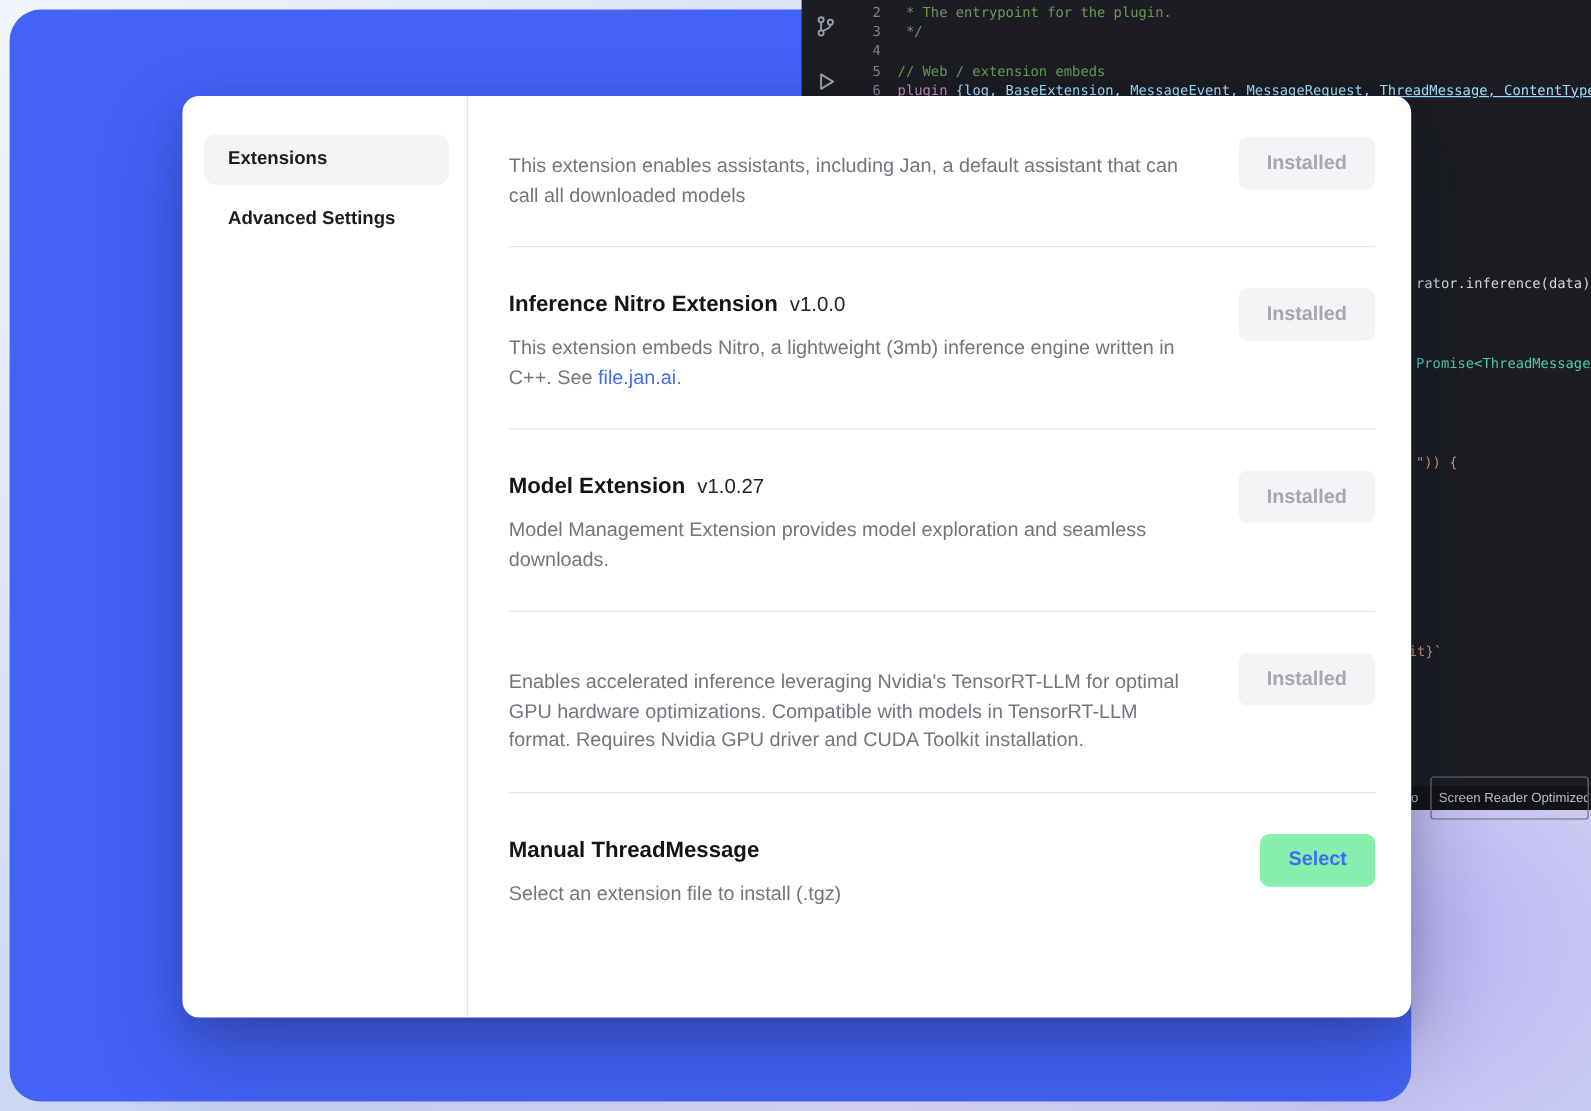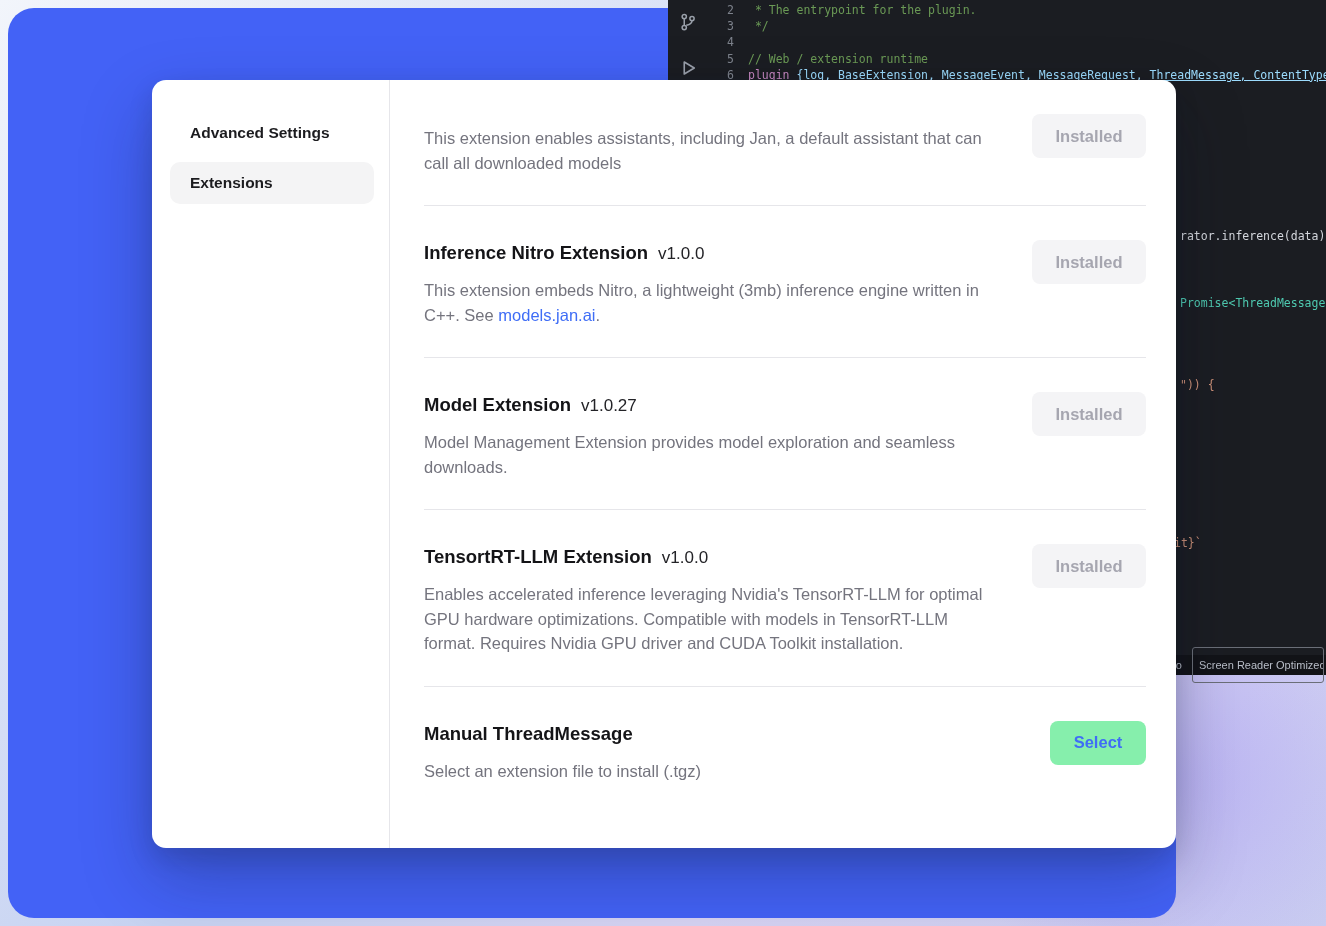--- a/index.html
+++ b/index.html
@@ -112,21 +112,21 @@
       <div class="cline">
         <span class="ln">3</span>
         <span class="tok-comment"> */</span>
       </div>
       <div class="cline">
         <span class="ln">4</span>
         <span></span>
       </div>
       <div class="cline">
         <span class="ln">5</span>
-        <span class="tok-comment">// Web / extension runtime</span>
+        <span class="tok-comment">// Web / extension embeds</span>
       </div>
       <div class="cline">
         <span class="ln">6</span>
         <span class="tok-kw">plugin </span><span class="tok-imports">{log, BaseExtension, MessageEvent, MessageRequest, ThreadMessage, ContentType,</span>
       </div>
     </div>
 
     <span class="frag" style="left:512px; top:229px; color:#d4d7dd">rator.inference(data));</span>
     <span class="frag" style="left:512px; top:296px; color:#4ec9b0">Promise&lt;ThreadMessage&gt;</span>
     <span class="frag" style="left:512px; top:378px; color:#ce9178">")) {</span>
@@ -134,64 +134,61 @@
 
     <div class="statusbar">
       <span>go</span>
       <span class="sr-badge">Screen Reader Optimized</span>
     </div>
   </div>
 
   <div class="modal">
 
     <div class="sidebar">
+      <div class="side-item active">
+        <span>Extensions</span>
+      </div>
       <div class="side-item">
         <span>Advanced Settings</span>
       </div>
-      <div class="side-item active">
-        <span>Extensions</span>
-      </div>
     </div>
 
     <div class="content">
 
       <div class="row">
         <div class="t-wrap">
           <div class="ext-desc">This extension enables assistants, including Jan, a default assistant that can call all downloaded models</div>
         </div>
         <button class="btn">Installed</button>
       </div>
 
       <div class="row">
         <div class="t-wrap">
           <div>
             <span class="ext-title">Inference Nitro Extension</span><span class="ext-version">v1.0.0</span>
           </div>
           <div class="ext-desc">
-            <span>This extension embeds Nitro, a lightweight (3mb) inference engine written in C++. See </span><span class="link">models.jan.ai</span><span>.</span>
+            <span>This extension embeds Nitro, a lightweight (3mb) inference engine written in C++. See </span><span class="link">file.jan.ai</span><span>.</span>
           </div>
         </div>
         <button class="btn">Installed</button>
       </div>
 
       <div class="row">
         <div class="t-wrap">
           <div>
             <span class="ext-title">Model Extension</span><span class="ext-version">v1.0.27</span>
           </div>
           <div class="ext-desc">Model Management Extension provides model exploration and seamless downloads.</div>
         </div>
         <button class="btn">Installed</button>
       </div>
 
       <div class="row">
         <div class="t-wrap">
-          <div>
-            <span class="ext-title">TensortRT-LLM Extension</span><span class="ext-version">v1.0.0</span>
-          </div>
           <div class="ext-desc">Enables accelerated inference leveraging Nvidia's TensorRT-LLM for optimal GPU hardware optimizations. Compatible with models in TensorRT-LLM format. Requires Nvidia GPU driver and CUDA Toolkit installation.</div>
         </div>
         <button class="btn">Installed</button>
       </div>
 
       <div class="row last">
         <div class="t-wrap">
           <div>
             <span class="ext-title">Manual ThreadMessage</span>
           </div>

